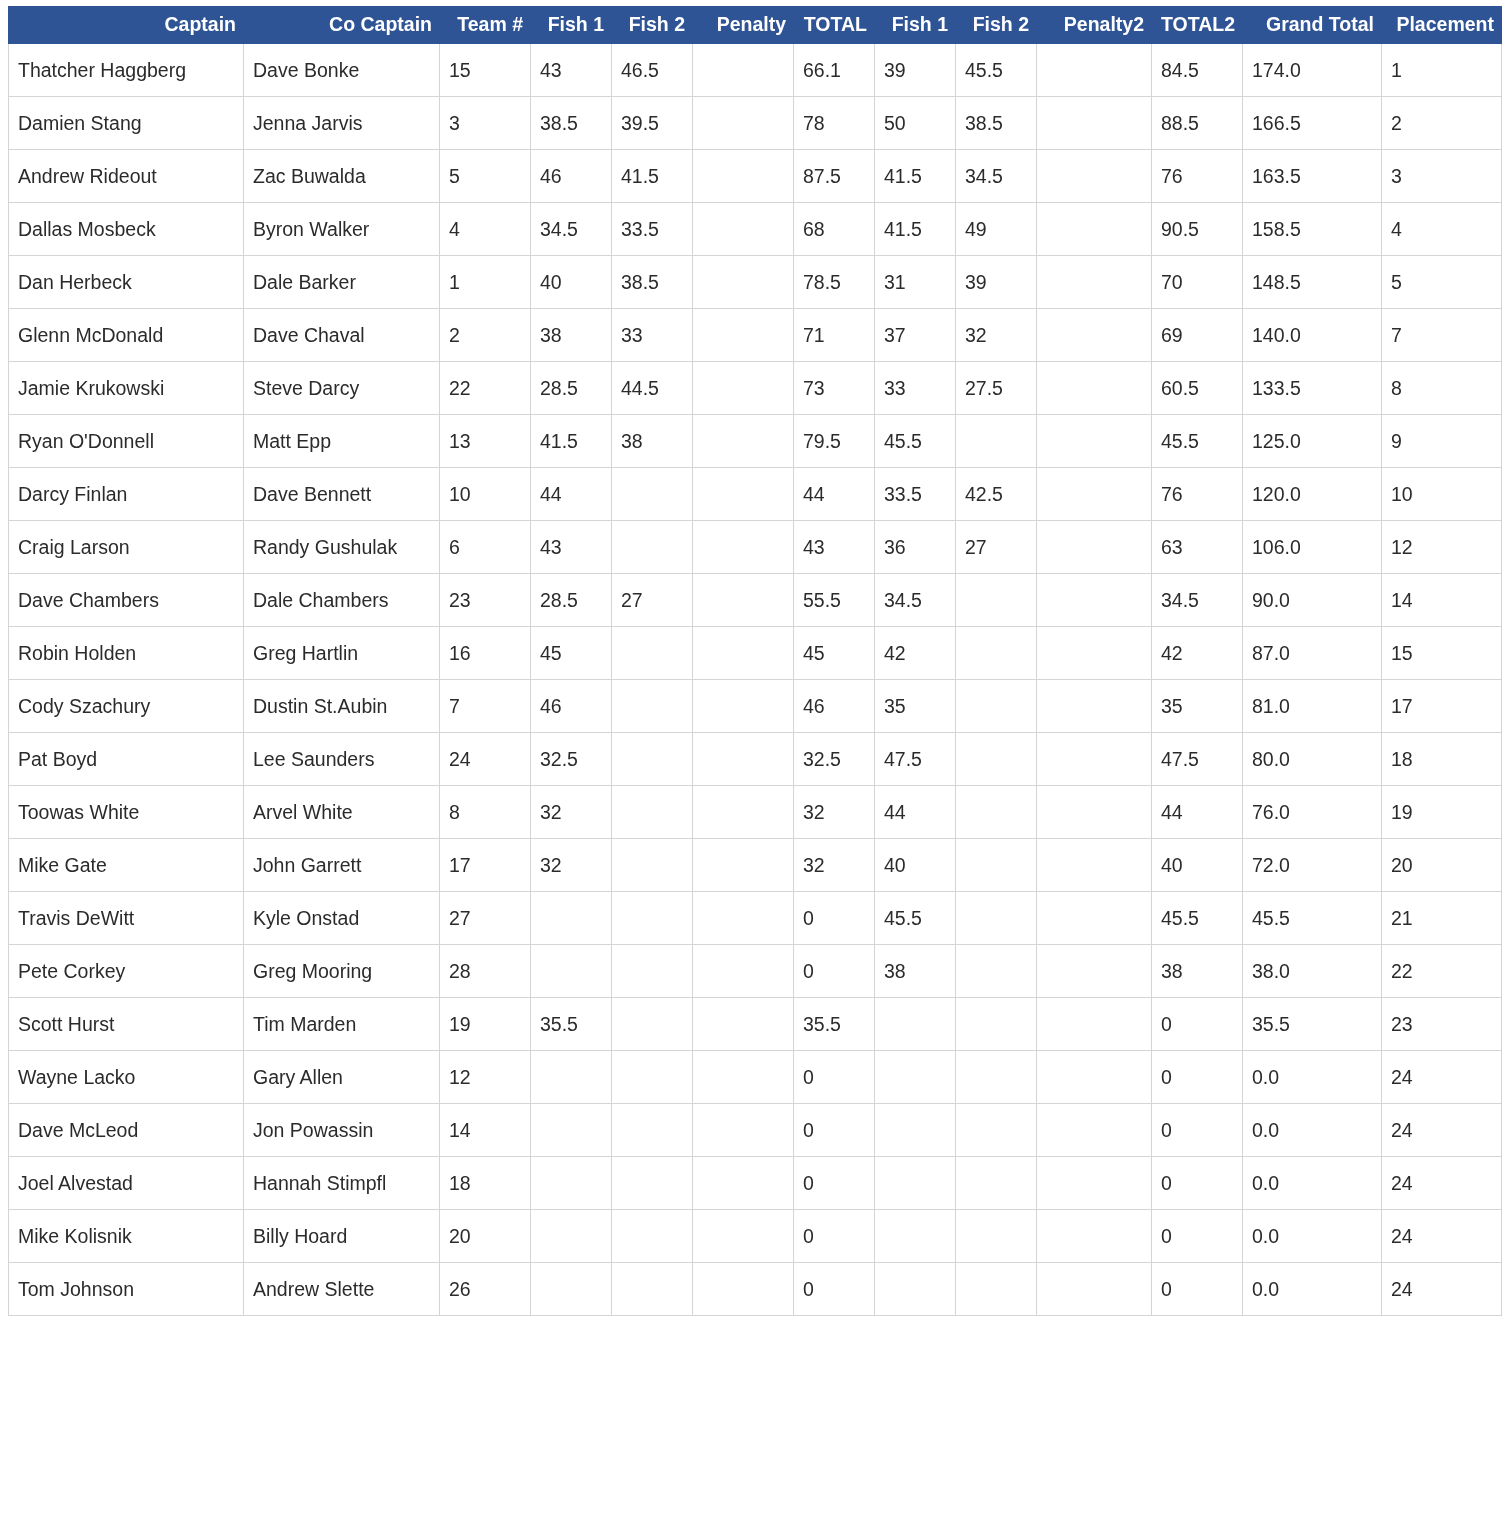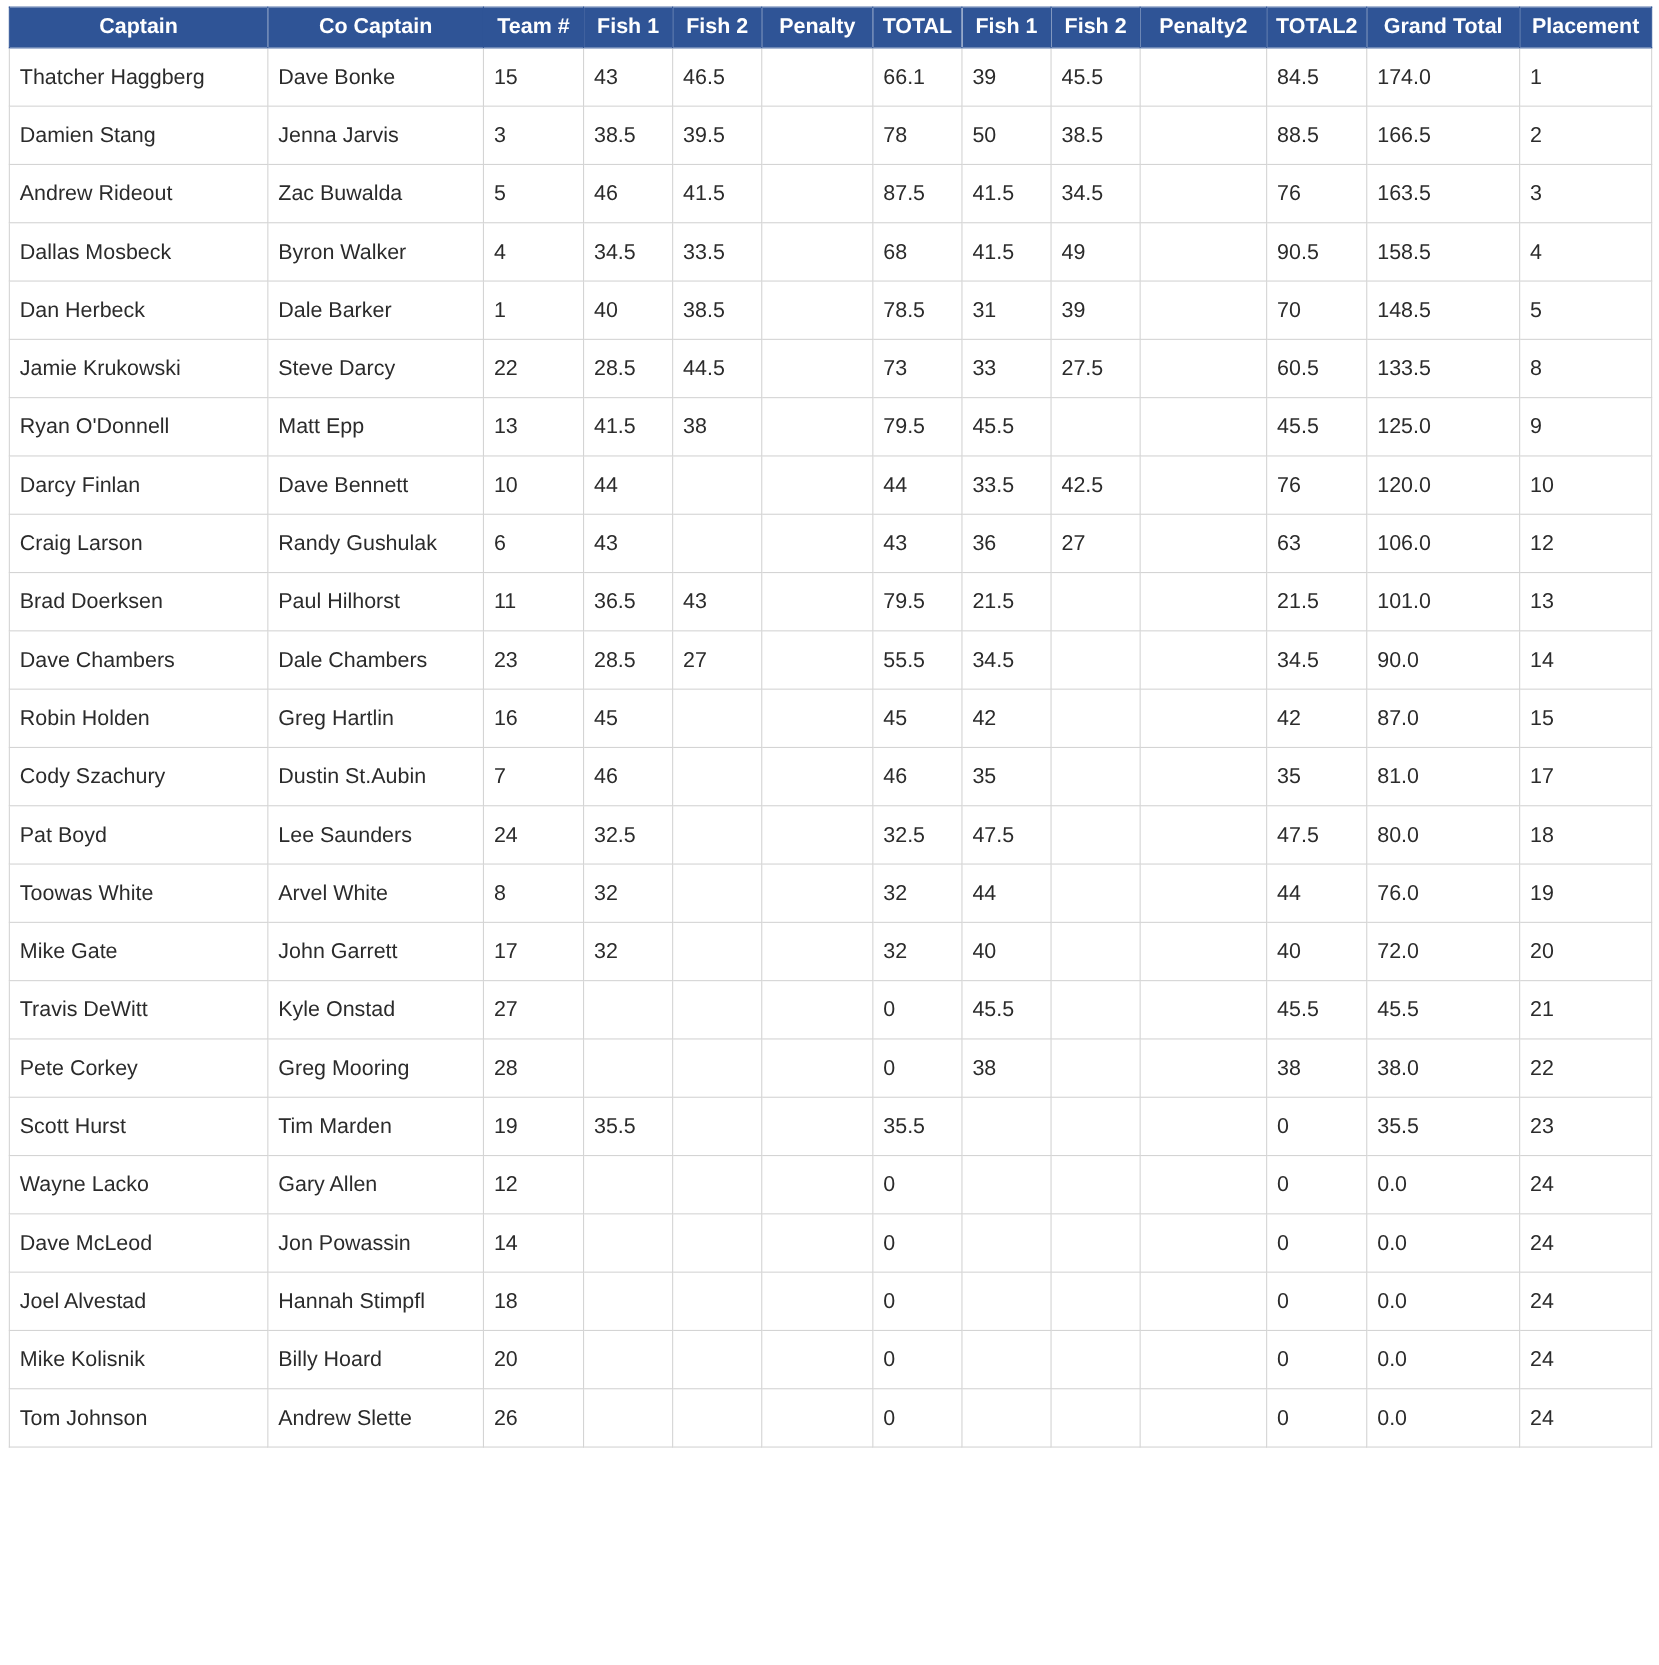--- a/index.html
+++ b/index.html
@@ -22,21 +22,21 @@
   table.results {
     border-collapse: collapse;
     width: 1492px;
     table-layout: fixed;
   }
   table.results thead th {
     background: #2f5496;
     color: #ffffff;
     font-weight: bold;
     font-size: 19.5px;
-    text-align: center;
+    text-align: right;
     padding: 6px 7px 7px 7px;
     border: 1px solid #2f5496;
     white-space: nowrap;
     overflow: hidden;
   }
   table.results tbody td {
     border: 1px solid #d4d4d4;
     font-size: 19.5px;
     padding: 13px 8px 13px 9px;
     height: 26px;
@@ -168,20 +168,35 @@
           <td></td>
           <td>78.5</td>
           <td>31</td>
           <td>39</td>
           <td></td>
           <td>70</td>
           <td>148.5</td>
           <td>5</td>
         </tr>
         <tr>
+          <td>Glenn McDonald</td>
+          <td>Dave Chaval</td>
+          <td>2</td>
+          <td>38</td>
+          <td>33</td>
+          <td></td>
+          <td>71</td>
+          <td>37</td>
+          <td>32</td>
+          <td></td>
+          <td>69</td>
+          <td>140.0</td>
+          <td>7</td>
+        </tr>
+        <tr>
           <td>Jamie Krukowski</td>
           <td>Steve Darcy</td>
           <td>22</td>
           <td>28.5</td>
           <td>44.5</td>
           <td></td>
           <td>73</td>
           <td>33</td>
           <td>27.5</td>
           <td></td>
@@ -228,35 +243,20 @@
           <td></td>
           <td>43</td>
           <td>36</td>
           <td>27</td>
           <td></td>
           <td>63</td>
           <td>106.0</td>
           <td>12</td>
         </tr>
         <tr>
-          <td>Brad Doerksen</td>
-          <td>Paul Hilhorst</td>
-          <td>11</td>
-          <td>36.5</td>
-          <td>43</td>
-          <td></td>
-          <td>79.5</td>
-          <td>21.5</td>
-          <td></td>
-          <td></td>
-          <td>21.5</td>
-          <td>101.0</td>
-          <td>13</td>
-        </tr>
-        <tr>
           <td>Dave Chambers</td>
           <td>Dale Chambers</td>
           <td>23</td>
           <td>28.5</td>
           <td>27</td>
           <td></td>
           <td>55.5</td>
           <td>34.5</td>
           <td></td>
           <td></td>

